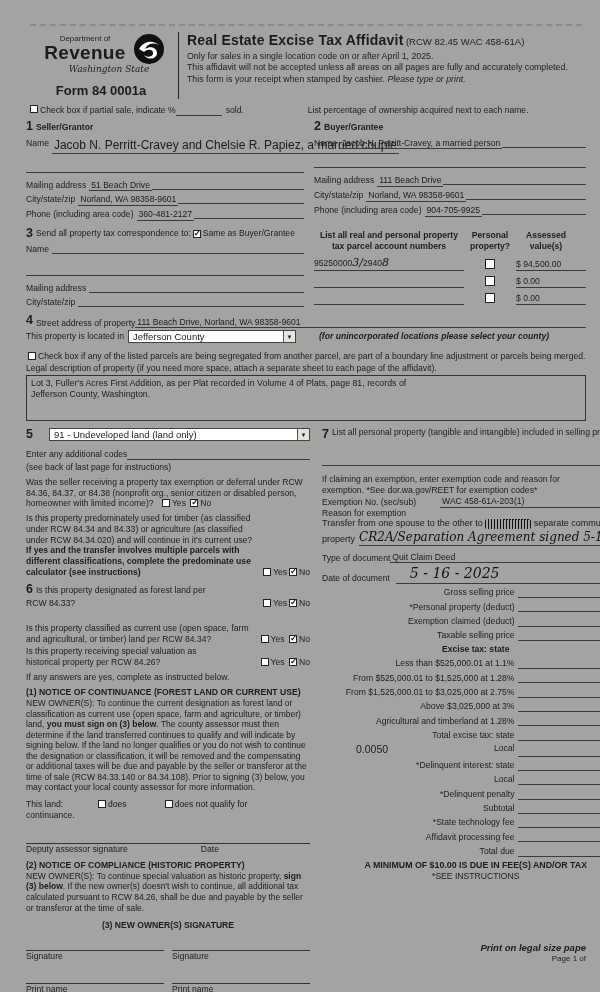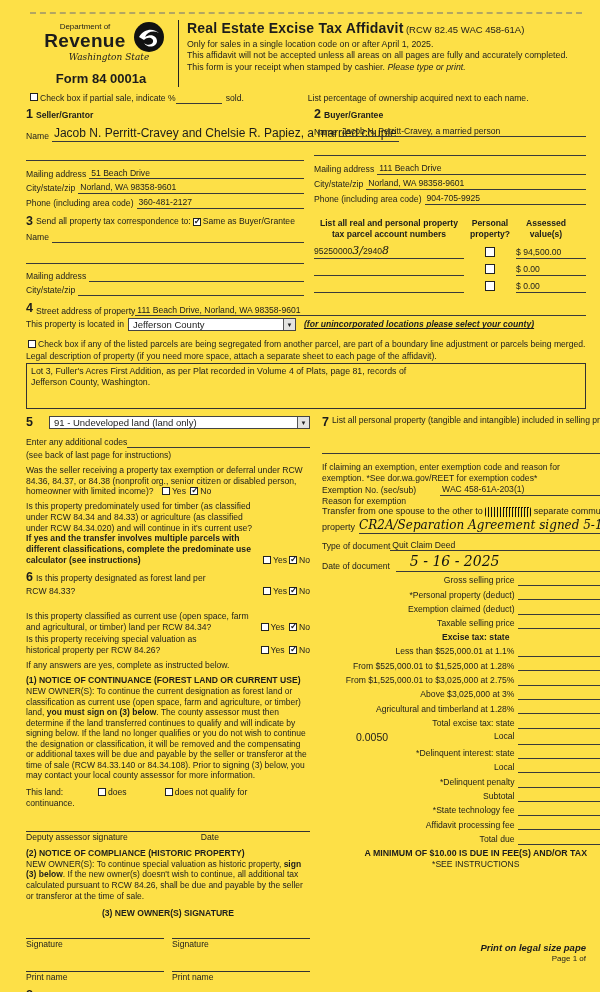--- a/index.html
+++ b/index.html
@@ -1,18 +1,18 @@
 <!DOCTYPE html>
 <html><head>
 <meta charset="utf-8">
 <style>
   * { margin:0; padding:0; box-sizing:border-box; }
   html,body { width:600px; height:992px; background:#f7f6f3; }
   body { font-family:"Liberation Sans", sans-serif; font-size:8.6px; color:#1c1c1c; line-height:1.25; position:relative; overflow:hidden; }
-  .page { position:absolute; inset:0; background:#fde047; padding:12px 14px 0 26px; }
+  .page { position:absolute; inset:0; background:#a3a3a3; padding:24px 14px 0 26px; }
   .scan-dash { border-top:2px dashed #777; opacity:.55; margin:0 4px 4px 4px; }
   .b { font-weight:bold; }
   .i { font-style:italic; }
   .u { border-bottom:1px solid #3a3a3a; }
   .fill { flex:1; border-bottom:1px solid #3a3a3a; min-width:8px; height:10px; }
   .row { display:flex; align-items:flex-end; }
   .sec { font-weight:bold; font-size:12.5px; margin-right:3px; }
   .cb { display:inline-block; width:8px; height:8px; border:1px solid #222; background:#fff; vertical-align:-1px; margin:0 2px; position:relative; flex:none; }
   .cb.checked::after { content:"✓"; position:absolute; left:0px; top:-3px; font-size:9px; font-weight:bold; }
   .hand { font-family:"DejaVu Serif", serif; font-style:italic; font-size:12px; color:#111; white-space:nowrap; }
@@ -30,21 +30,21 @@
   .title { font-size:14px; font-weight:bold; letter-spacing:.2px; display:inline; }
   .title-ref { font-size:9.5px; }
   .hnote { font-size:8.8px; margin-top:1px; }
   
   .partial { display:flex; margin:4px 0 3px 2px; }
   .partial .right { margin-left:64px; }
   
   .cols { display:flex; }
   .colL { width:288px; flex:none; padding-right:10px; }
   .colR { flex:1; }
-  .fld { display:flex; align-items:flex-end; margin-top:3px; }
+  .fld { display:flex; margin-top:3px; }
   .fld .lab { white-space:nowrap; margin-right:3px; }
   .vname { white-space:nowrap; padding:0 2px; }
   .parcel-head { display:flex; font-weight:bold; text-align:center; margin-top:4px; }
   .parcel-rows .prow { display:flex; align-items:flex-end; margin-top:5px; }
   .legalbox { border:1px solid #333; min-height:46px; padding:2px 4px; margin-top:1px; font-size:8.8px; }
   .combo { display:inline-flex; align-items:stretch; border:1px solid #444; background:#fff; height:13px; }
   .combo .val { padding:0 4px; font-size:9.5px; white-space:nowrap; }
   .combo .btn { width:12px; background:#e3e3e0; border-left:1px solid #555; font-size:6px; text-align:center; line-height:12px; color:#222; }
   
   .main { display:flex; margin-top:6px; }
@@ -233,21 +233,21 @@
       <span>Street address of property</span>
       <span class="vname u">111 Beach Drive, Norland, WA 98358-9601</span>
       <span class="fill"></span>
     </div>
     <div class="row" style="margin-top:2px; align-items:center;">
       <span>This property is located in</span>
       <span class="combo" style="width:168px; margin-left:4px;">
         <span class="val" style="flex:1;">Jefferson County</span>
         <span class="btn">▼</span>
       </span>
-      <span class="b i" style="margin-left:8px;text-decoration:underline;">(for unincorporated locations please select your county)</span>
+      <span class="b i" style="margin-left:23px;">(for unincorporated locations please select your county)</span>
     </div>
     <div style="margin-top:8px;"><span class="cb"></span><span>Check box if any of the listed parcels are being segregated from another parcel, are part of a boundary line adjustment or parcels being merged.</span></div>
     <div style="margin-top:1px;">Legal description of property (if you need more space, attach a separate sheet to each page of the affidavit).</div>
     <div class="legalbox">
       <div>Lot 3, Fuller's Acres First Addition, as per Plat recorded in Volume 4 of Plats, page 81, records of</div>
       <div>Jefferson County, Washington.</div>
     </div>
   </div>
 
   <div class="main">

